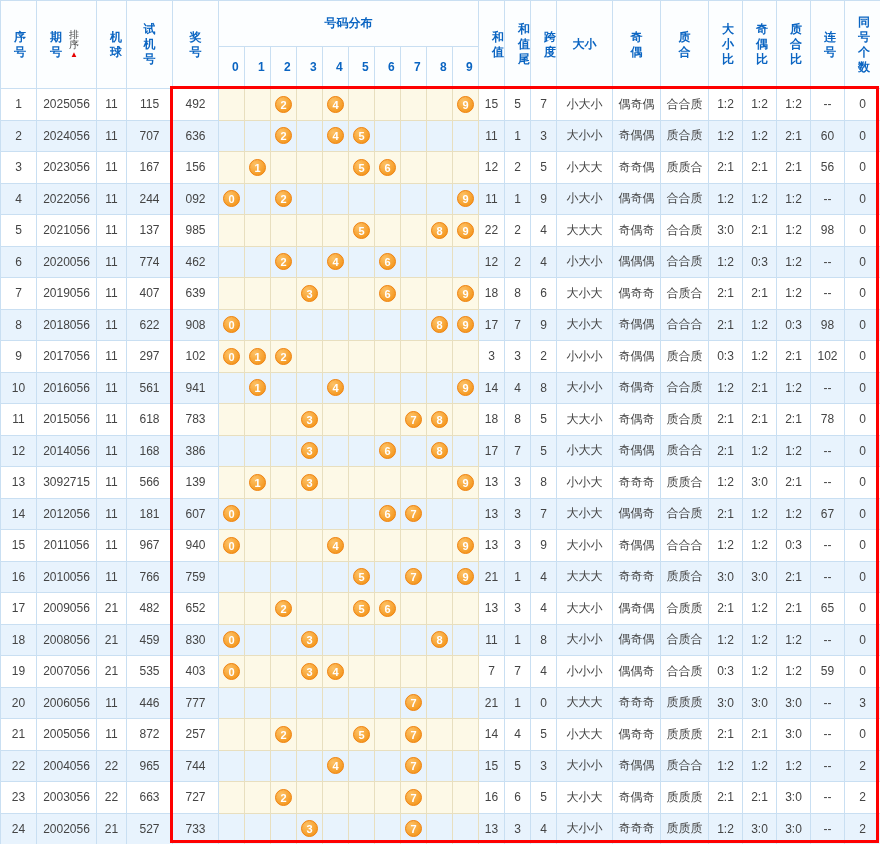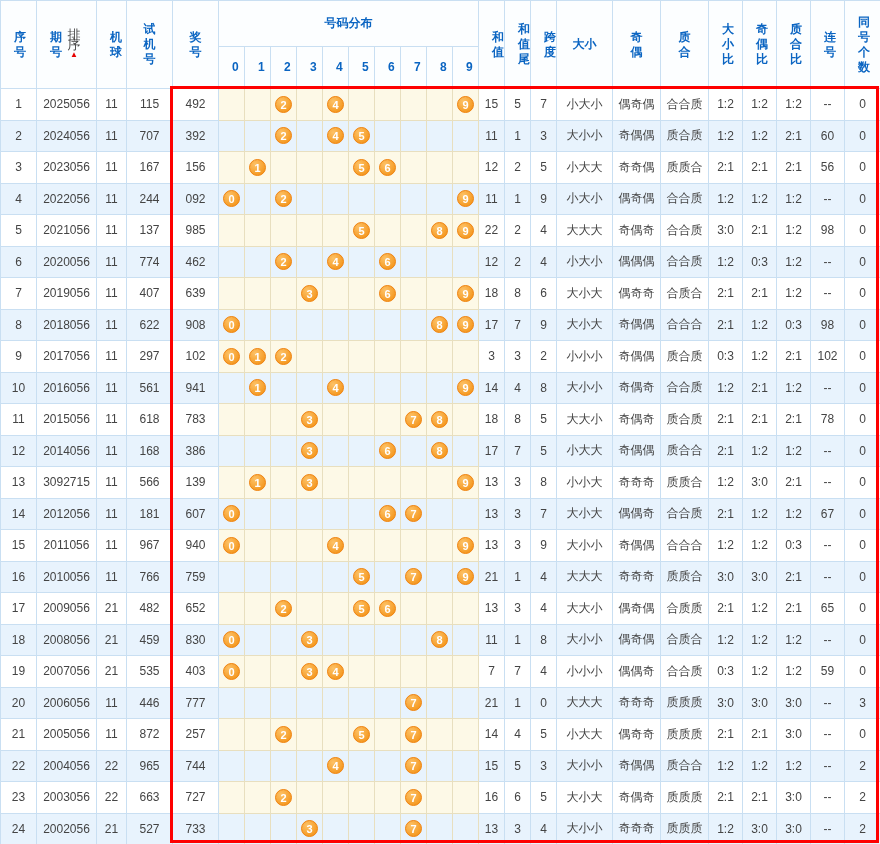--- a/index.html
+++ b/index.html
@@ -24,21 +24,21 @@
   tbody td.dist { background:#fdf9e7; border-color:#e8dfbf; }
   .ball {
     display:inline-block; width:17px; height:17px; line-height:17px;
     border-radius:50%; color:#fff; font-size:11px; font-weight:bold;
     background:radial-gradient(circle at 35% 30%, #fdc267, #f59a23 75%);
     border:1px solid #ef8412; vertical-align:middle;
   }
   .period-head { display:flex; align-items:center; justify-content:center; gap:3px; }
   .ph-main { font-size:12px; line-height:15px; white-space:pre-line; font-weight:bold; }
   .ph-side { display:flex; flex-direction:column; align-items:center; cursor:pointer; }
-  .sort-label { font-size:13px; color:#444; font-weight:normal; line-height:10px; }
+  .sort-label { font-size:10px; color:#444; font-weight:normal; line-height:10px; }
   .sort-arrow { color:#e60000; font-size:8px; line-height:9px; }
   #red-frame {
     position:absolute; left:170px; top:86px; width:709px; height:757px;
     border:3px solid #fe0000; pointer-events:none;
   }
 </style>
 </head>
 <body>
 
 <table>
@@ -148,21 +148,21 @@
         <td>1:2</td>
         <td>1:2</td>
         <td>--</td>
         <td>0</td>
       </tr>
       <tr class="alt">
         <td>2</td>
         <td>2024056</td>
         <td>11</td>
         <td>707</td>
-        <td>392</td>
+        <td>636</td>
         <td class="dist"></td>
         <td class="dist"></td>
         <td class="dist"><span class="ball">2</span></td>
         <td class="dist"></td>
         <td class="dist"><span class="ball">4</span></td>
         <td class="dist"><span class="ball">5</span></td>
         <td class="dist"></td>
         <td class="dist"></td>
         <td class="dist"></td>
         <td class="dist"></td>

